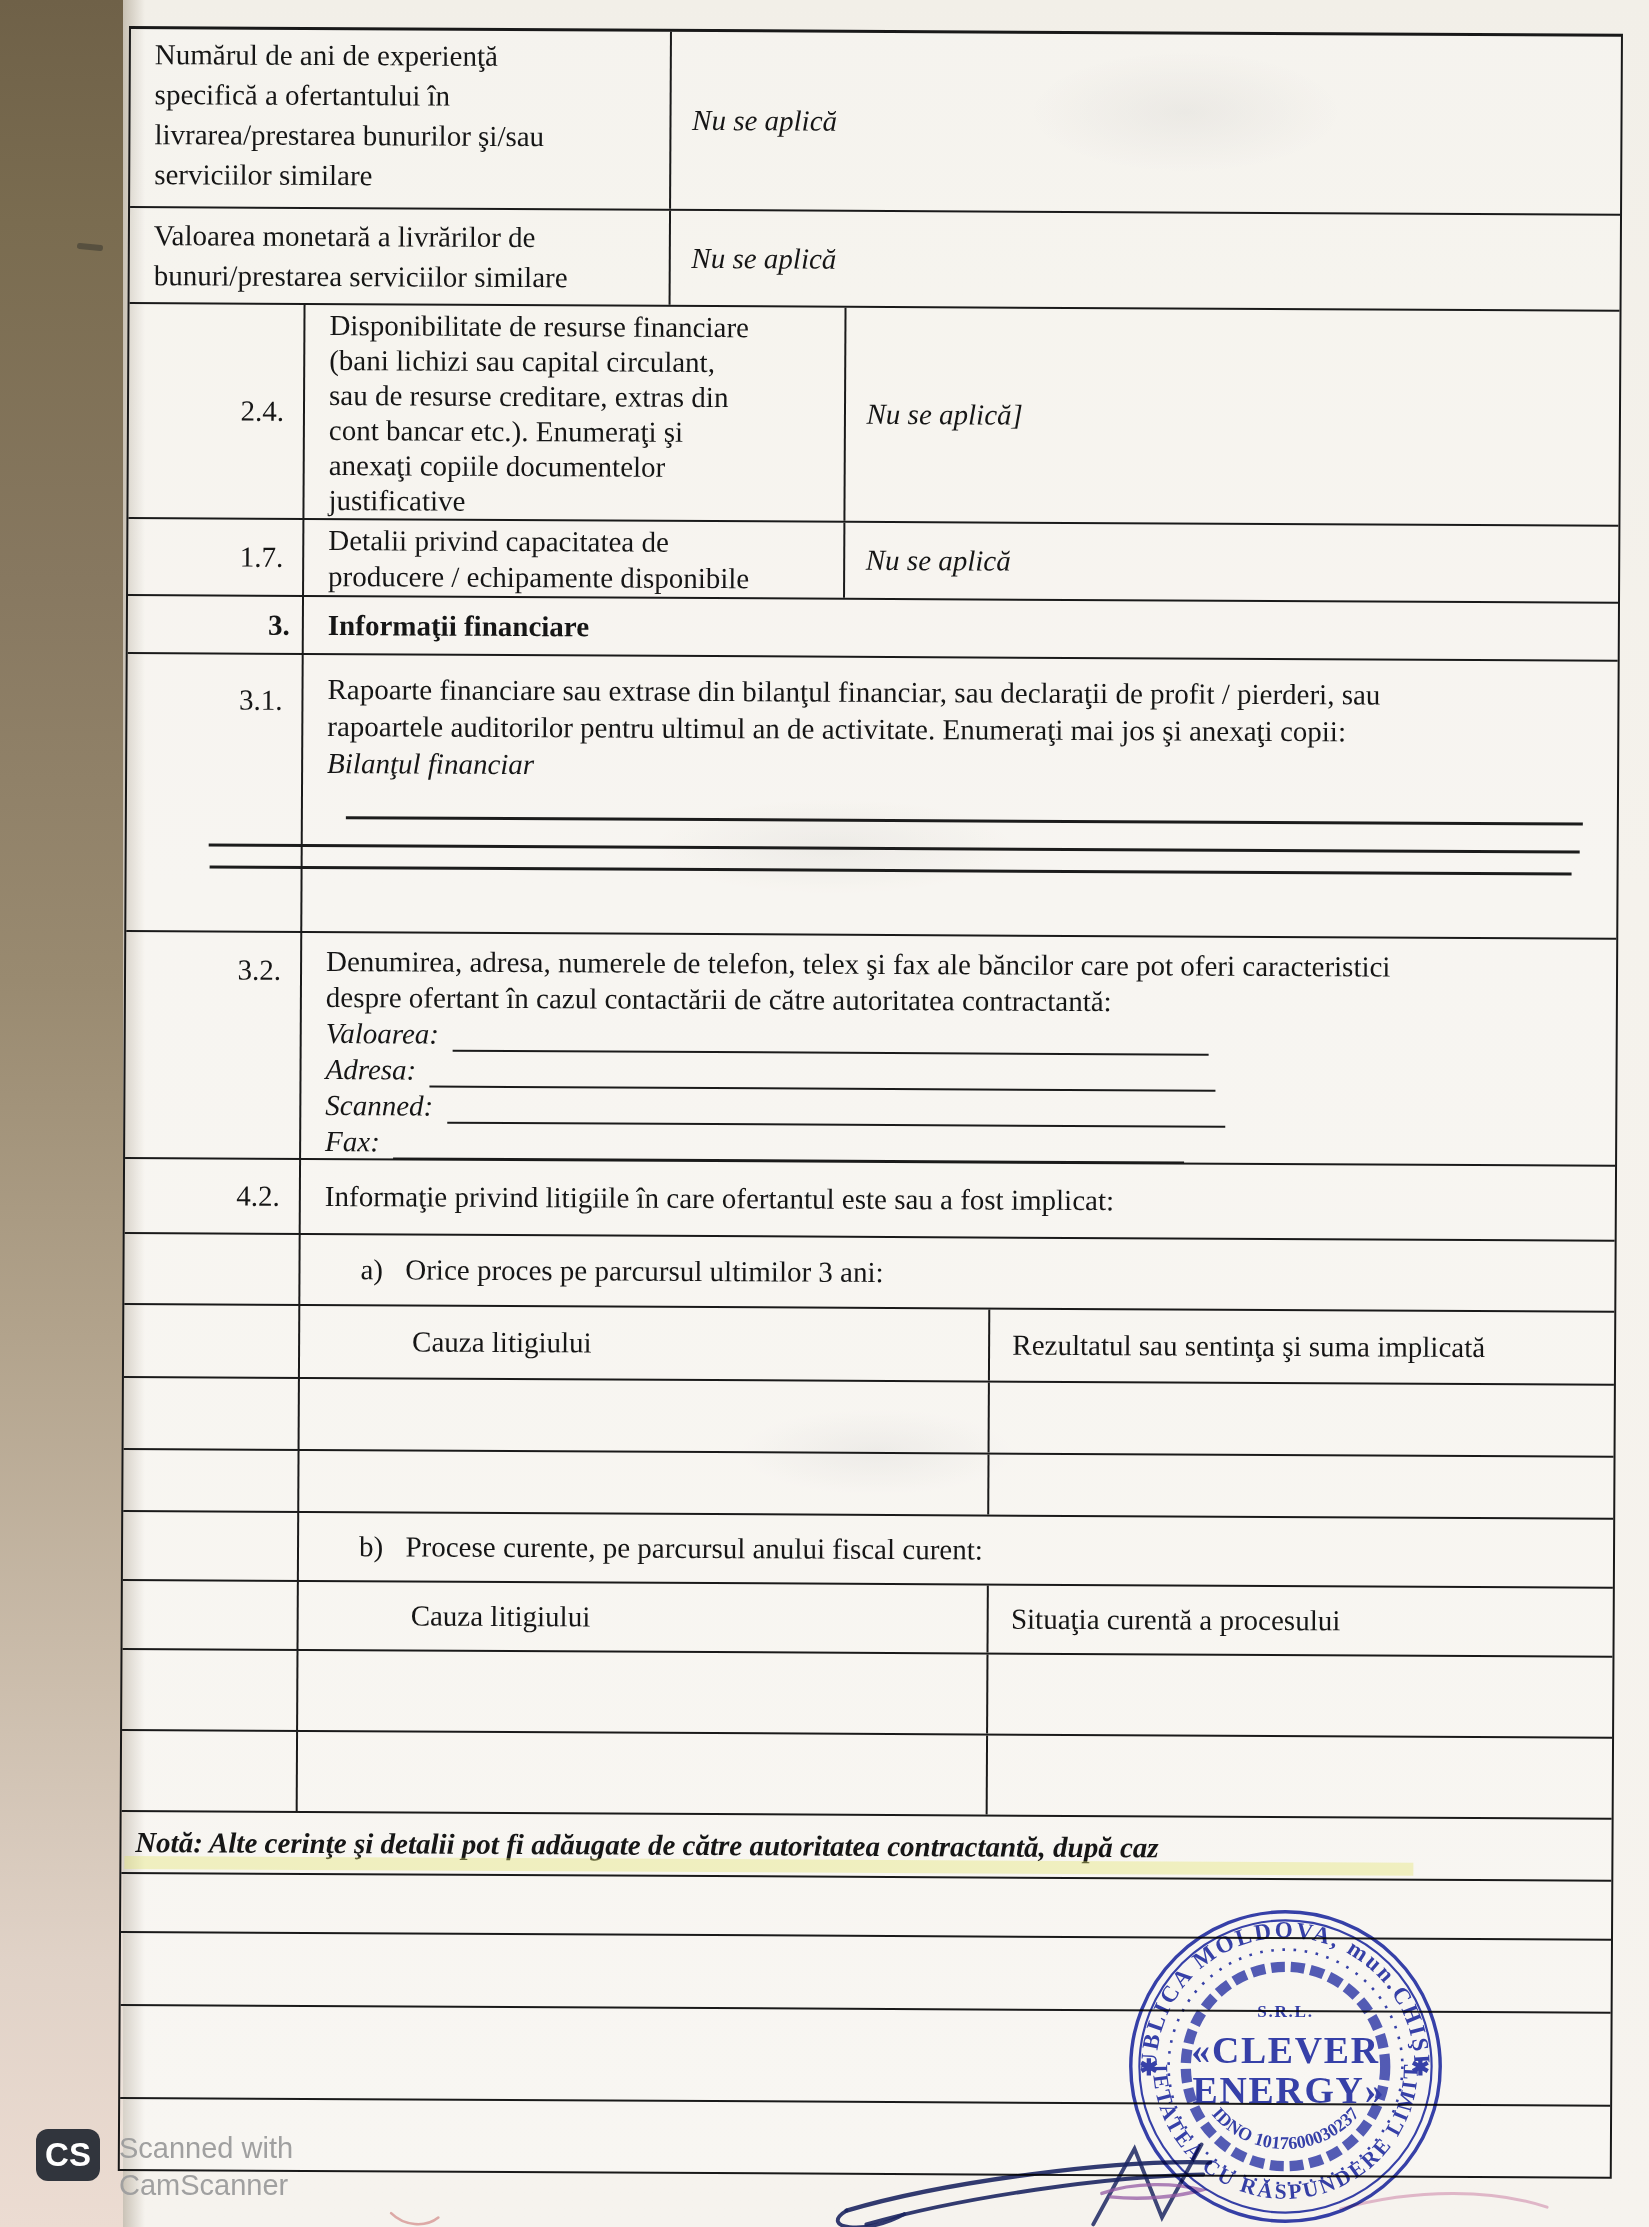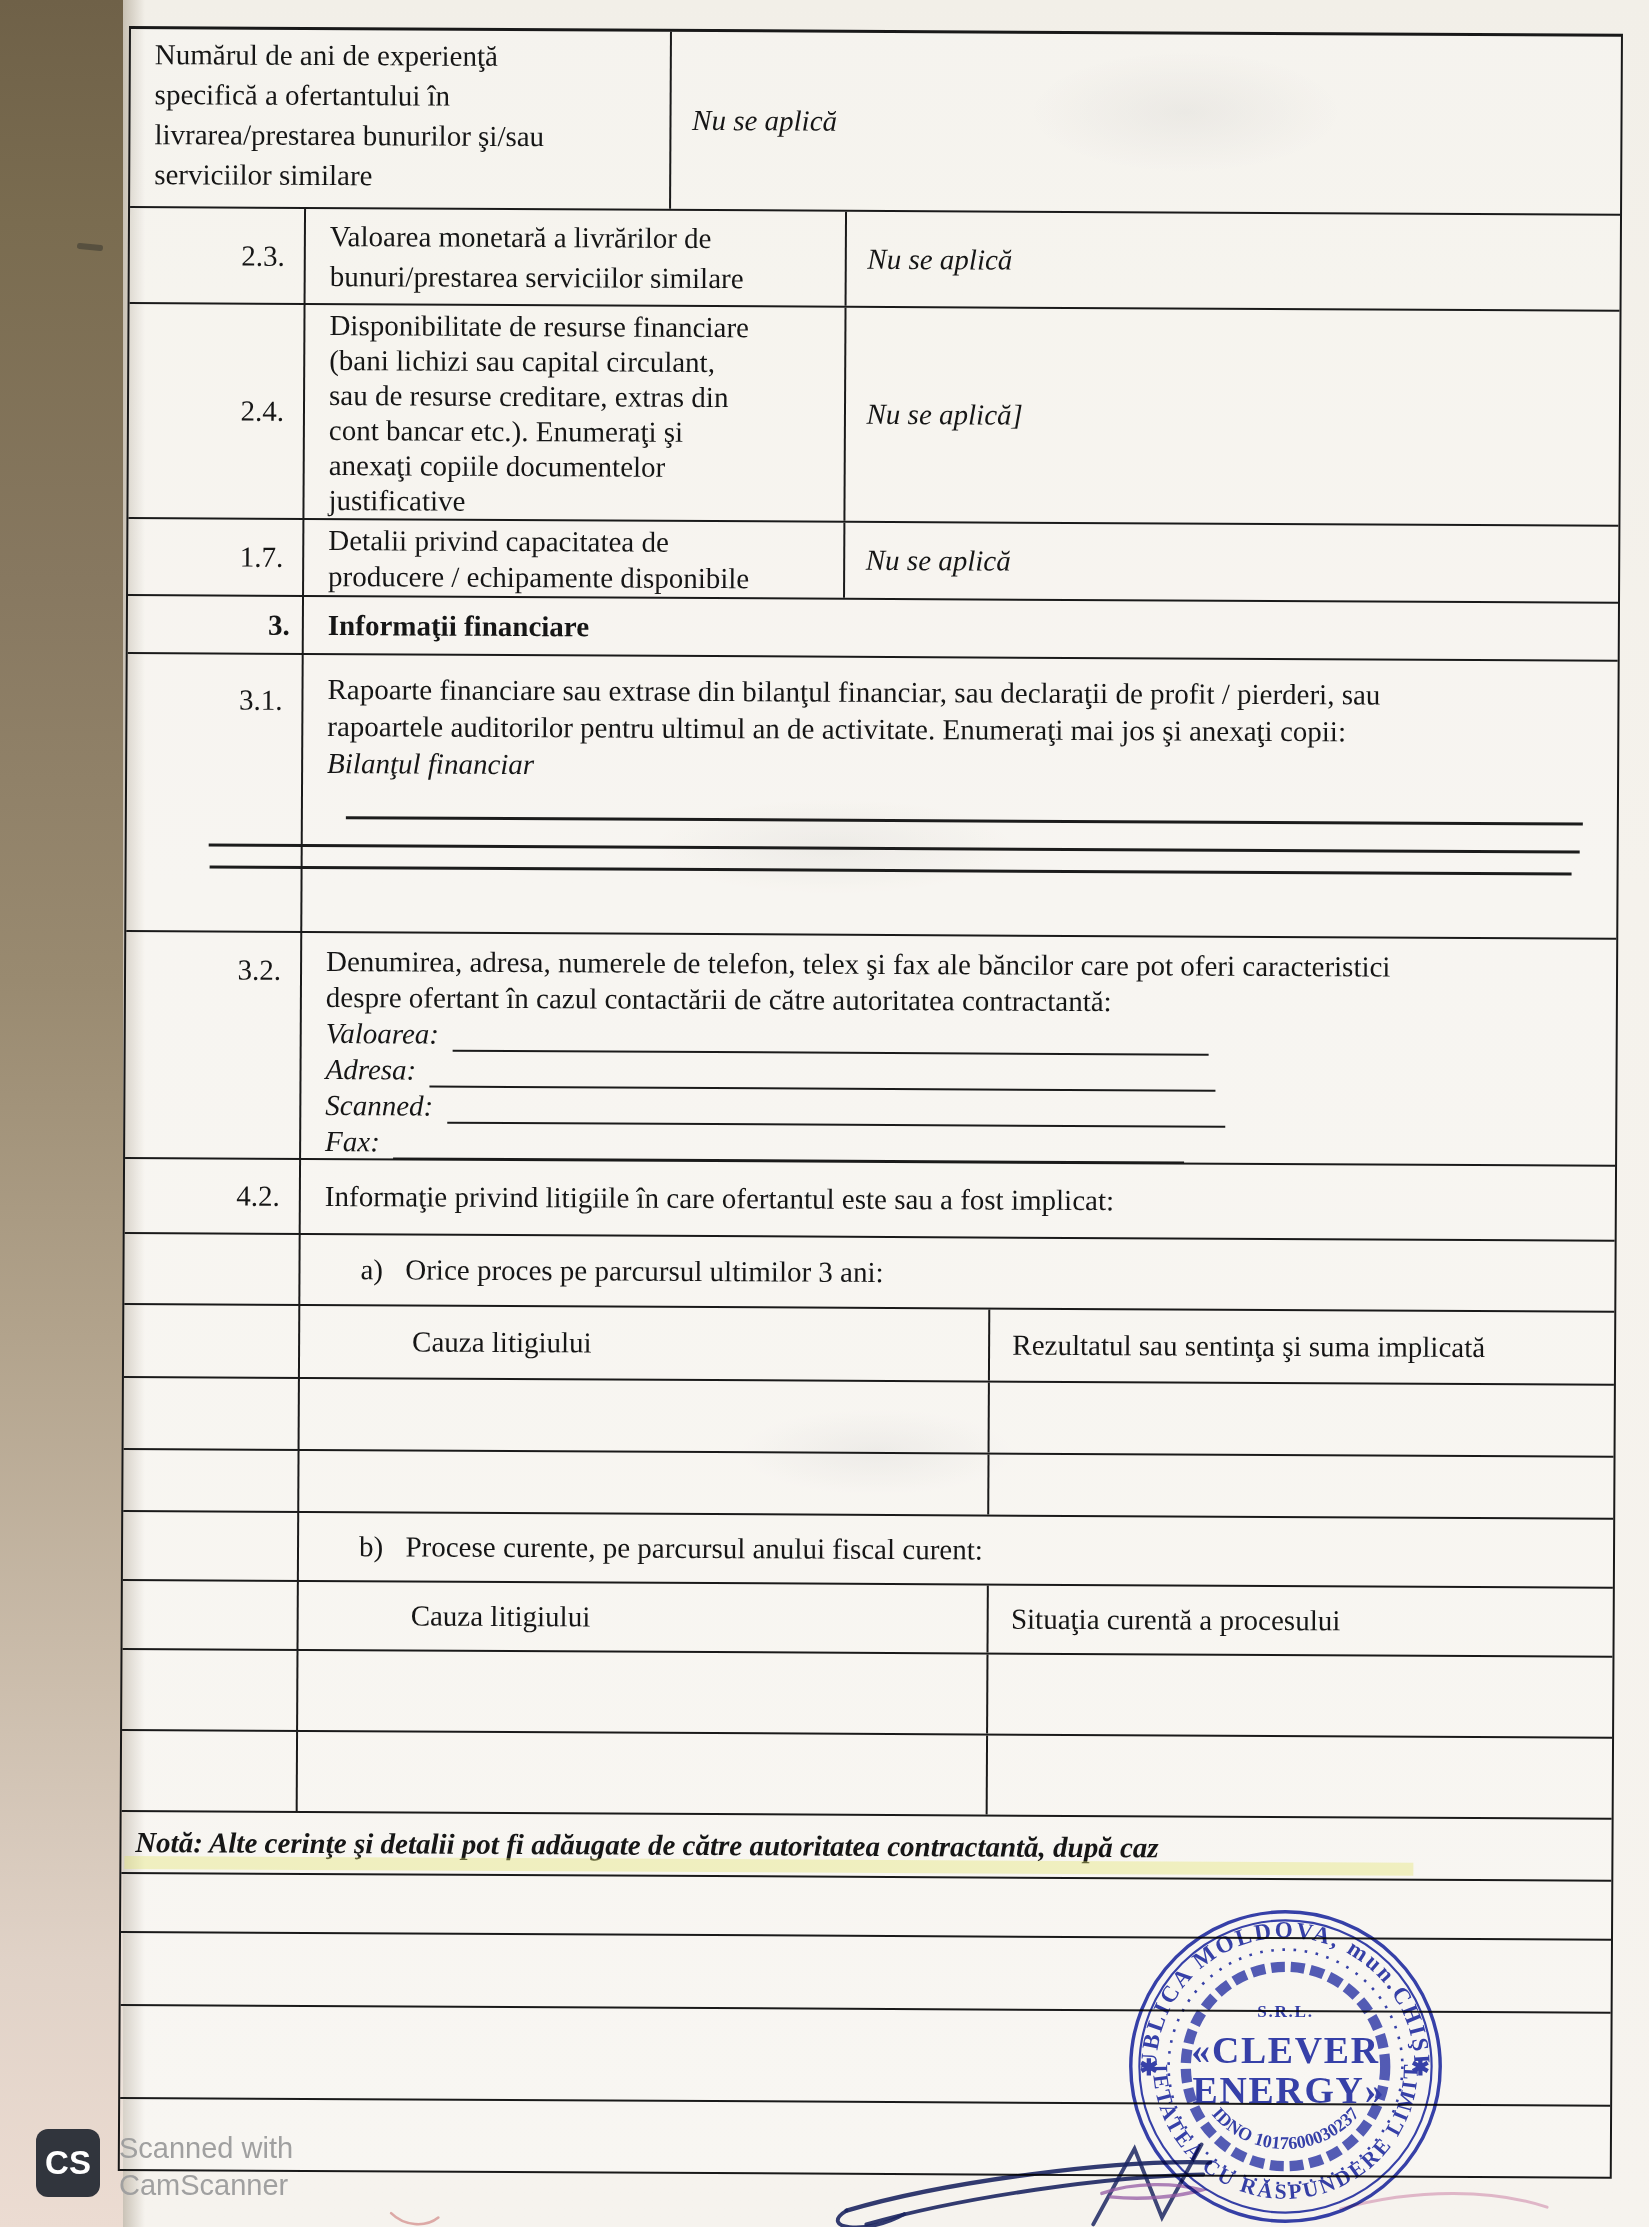--- a/index.html
+++ b/index.html
@@ -46,21 +46,21 @@
         font-style:italic;padding-left:13.7px;}
   .highlight{position:absolute;left:3.4px;bottom:3.4px;width:1289px;height:13px;
         background:rgba(225,228,110,.38);}
 
   
   .stamp{position:absolute;left:1105px;top:1886px;mix-blend-mode:multiply;opacity:.93;}
   
   .signature{position:absolute;left:361px;top:2097px;mix-blend-mode:multiply;}
 
   
-  .cs-logo{position:absolute;left:36px;top:2129px;width:64px;height:68px;border-radius:12px;
+  .cs-logo{position:absolute;left:36px;top:2129px;width:64px;height:52px;border-radius:12px;
         background:#31353d;display:flex;align-items:center;justify-content:center;
         font-family:"Liberation Sans",sans-serif;font-weight:bold;font-size:33px;color:#fff;}
   .cs-text{position:absolute;left:119px;top:2130px;font-family:Liberation Sans, sans-serif;
         color:#a0a0a0;font-size:29px;line-height:37px;font-weight:400;}
 </style>
 </head>
 <body>
 
 <div class="page">
 
@@ -75,21 +75,20 @@
 
     <div class="row" style="height:179px;">
       <div class="cell desc">Numărul de ani de experienţă
 specifică a ofertantului în
 livrarea/prestarea bunurilor şi/sau
 serviciilor similare</div>
       <div class="cell val">Nu se aplică</div>
     </div>
 
     <div class="row" style="height:96px;">
-      <div class="cell num">2.3.</div>
       <div class="cell desc" style="padding-top:6.9px;">Valoarea monetară a livrărilor de
 bunuri/prestarea serviciilor similare</div>
       <div class="cell val">Nu se aplică</div>
     </div>
 
     <div class="row" style="height:215px;">
       <div class="cell num">2.4.</div>
       <div class="cell desc" style="line-height:35px;padding-top:3.4px;">Disponibilitate de resurse financiare
 (bani lichizi sau capital circulant,
 sau de resurse creditare, extras din

